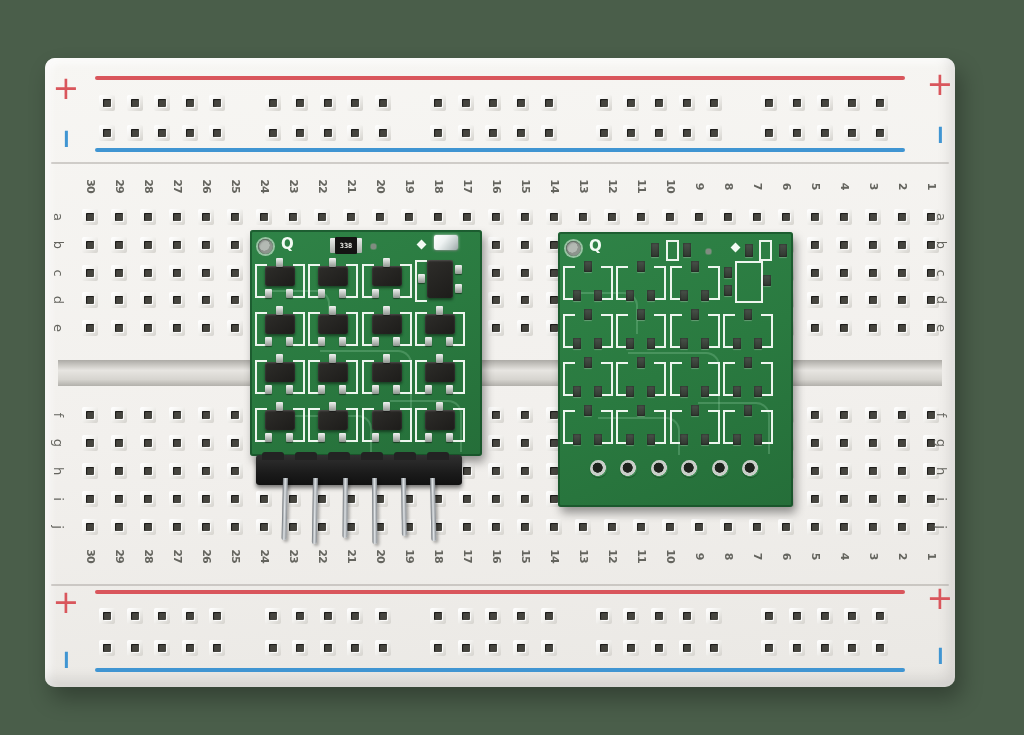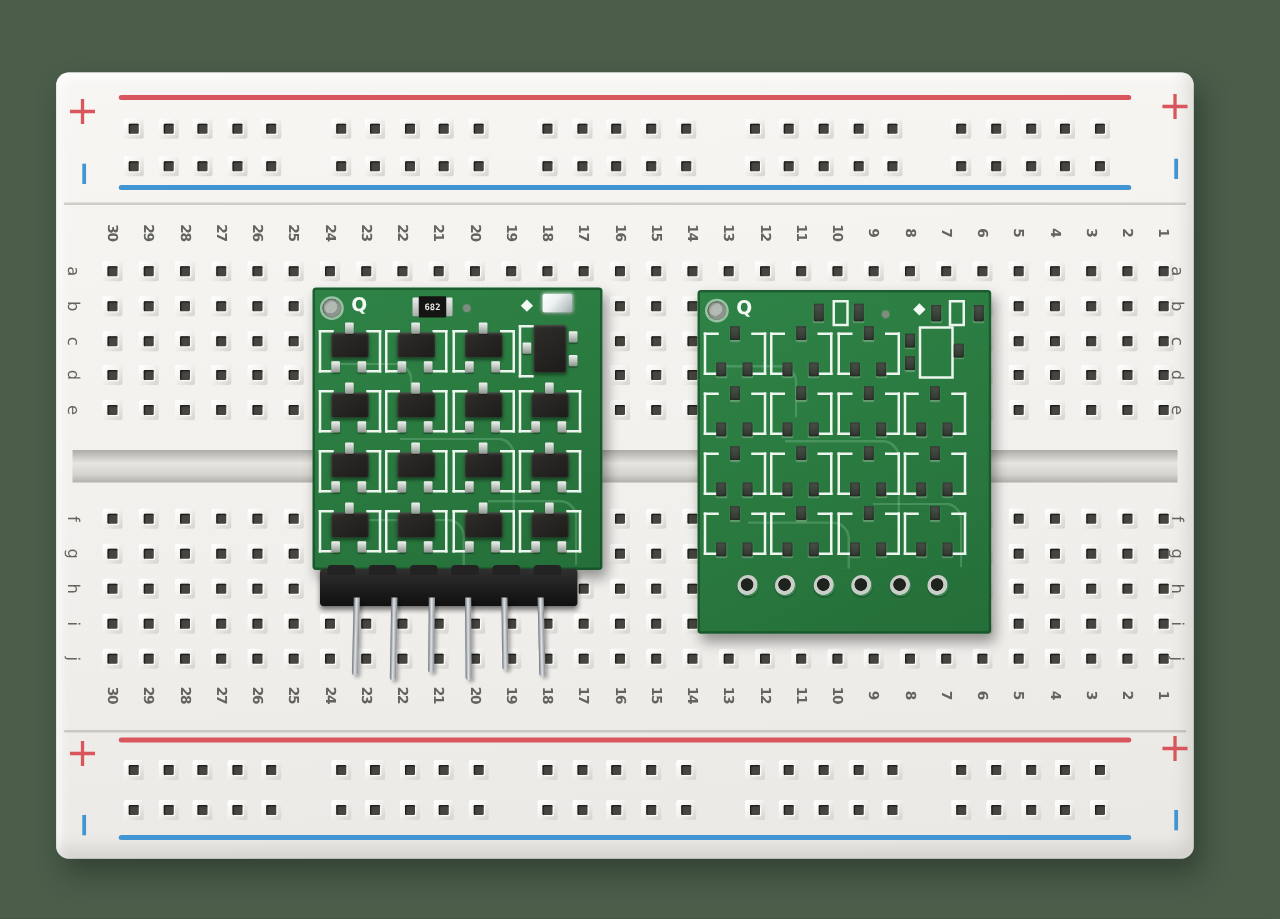--- a/index.html
+++ b/index.html
@@ -1371,21 +1371,21 @@
       <div class="trace" style="position: absolute; left: 18px; top: 60px; width: 60px; height: 40px;"></div>
       <div class="trace" style="position: absolute; left: 70px; top: 120px; width: 90px; height: 60px;"></div>
       <div class="trace" style="position: absolute; left: 140px; top: 170px; width: 70px; height: 50px;"></div>
       <div class="trace" style="position: absolute; left: 40px; top: 185px; width: 80px; height: 36px;"></div>
       <div class="mount-pad" style="position: absolute; left: 8px; top: 9px;"></div>
       <div class="q-label" style="position: absolute; left: 31px; top: 7px;">Q</div>
       <div class="res" style="position: absolute; left: 80px; top: 7px;">
         <div class="cap" style="position: absolute; left: 0px;"></div>
         <div class="cap" style="position: absolute; left: 26px;"></div>
         <div class="bodyk" style="position: absolute;">
-          <div class="val" style="position: static;">682</div>
+          <div class="val" style="position: static;">338</div>
         </div>
       </div>
       <div class="via" style="position: absolute; left: 120px; top: 13px; width: 7px; height: 7px;"></div>
       <div class="diamond" style="position: absolute; left: 168px; top: 11px;"></div>
       <div class="led" style="position: absolute; left: 184px; top: 5px;"></div>
       <div class="sot-cell" style="position: absolute; left: 5px; top: 28px;">
         <div class="bracket l" style="position: absolute;"></div>
         <div class="bracket r" style="position: absolute;"></div>
         <div class="sot-body" style="position: absolute; left: 10px; top: 8px; width: 30px; height: 20px;"></div>
         <div class="lead" style="position: absolute; left: 21px; top: 0px;"></div>

